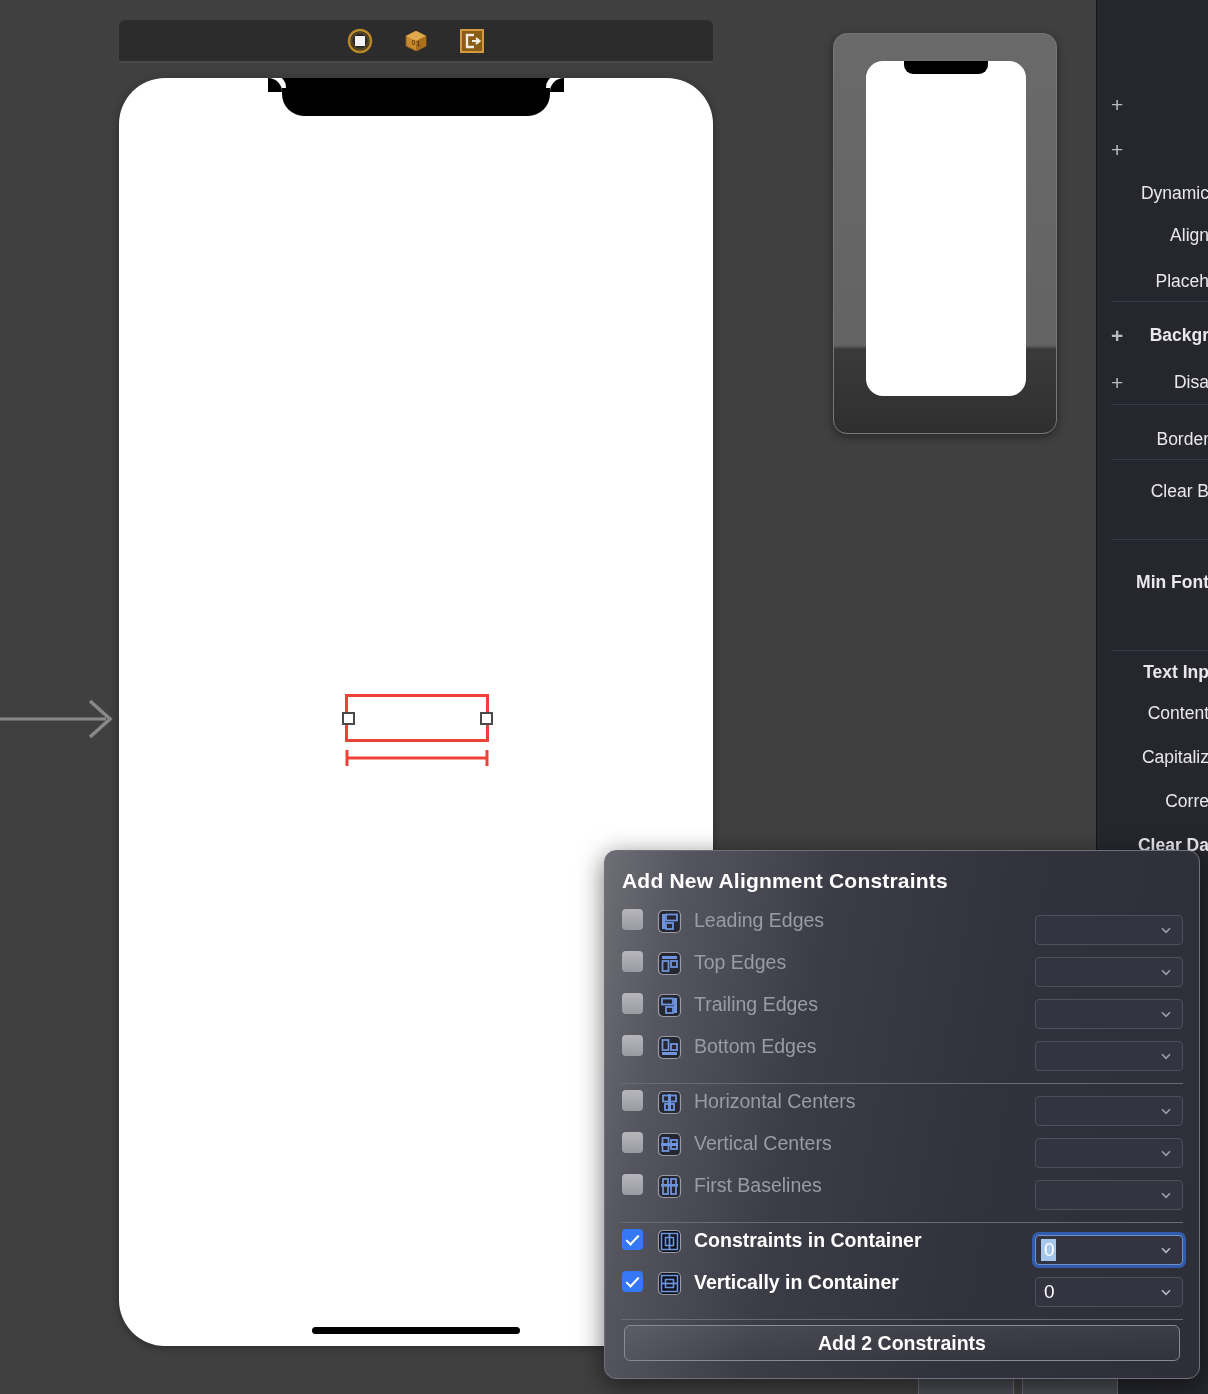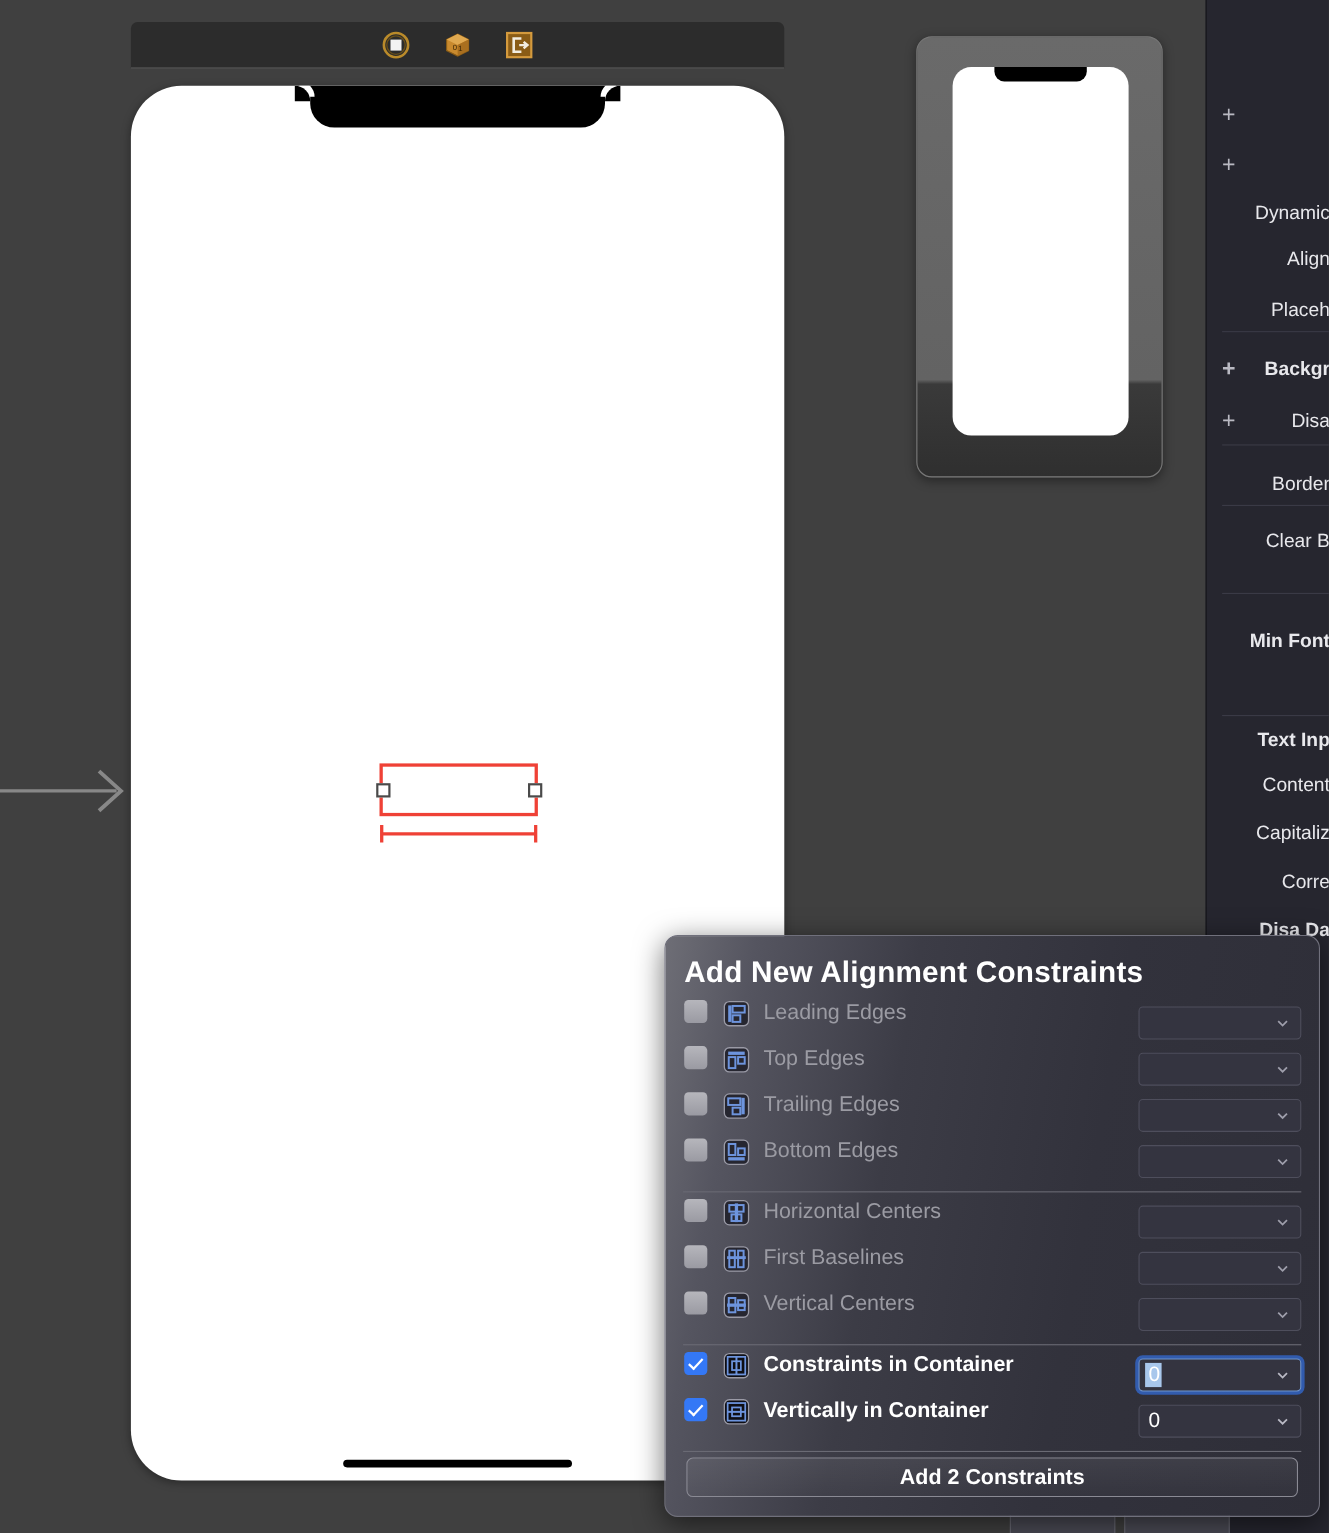--- a/index.html
+++ b/index.html
@@ -218,21 +218,21 @@
     border: 1px solid #70707c;
     box-sizing: border-box;
     box-shadow: 0 6px 26px rgba(0,0,0,.55);
     overflow: hidden;
     color: #fff;
   }
   .pop-title {
     position: absolute;
     left: 17px;
     top: 18px;
-    font-size: 27px;
+    font-size: 21px;
     font-weight: bold;
     letter-spacing: .2px;
   }
   .pop-rows {
     position: absolute;
     left: 0;
     top: 58px;
     right: 0;
   }
   .pop-row {
@@ -454,21 +454,21 @@
   <div class="insp-row" style="top:702px">
     <span class="insp-label">Content</span>
   </div>
   <div class="insp-row" style="top:746px">
     <span class="insp-label">Capitaliz</span>
   </div>
   <div class="insp-row" style="top:790px">
     <span class="insp-label">Corre</span>
   </div>
   <div class="insp-row bold" style="top:834px">
-    <span class="insp-label">Disa Da</span>
+    <span class="insp-label">Clear Da</span>
   </div>
 </div>
 
 <div class="bottom-btn" style="left:918px;"></div>
 <div class="bottom-btn" style="left:1022px;"></div>
 
 <div id="popover">
   <div class="pop-title">Add New Alignment Constraints</div>
 
   <div class="pop-rows">
@@ -557,42 +557,42 @@
         <svg class="chev" viewBox="0 0 12 12">
             <path d="M2 4.3 L6 8.3 L10 4.3" stroke="#9e9eab" stroke-width="1.6" fill="none"></path>
           </svg>
       </div>
     </div>
 
     <div class="pop-row">
       <div class="cbox"></div>
       <svg class="glyph" viewBox="0 0 25 25">
         <rect x="1.5" y="1.5" width="22" height="22" rx="4.5" fill="#262630" stroke="#9a9aa6" stroke-width="1.2"></rect>
+        <rect x="4" y="11" width="17" height="3" fill="#6d94dd"></rect>
+        <rect x="5.5" y="6" width="6" height="13" fill="none" stroke="#6d94dd" stroke-width="1.8"></rect>
+        <rect x="14" y="8" width="6" height="9" fill="none" stroke="#6d94dd" stroke-width="1.8"></rect>
+      </svg>
+      <div class="row-label">Vertical Centers</div>
+      <div class="field">
+        <span class="val"></span>
+        <svg class="chev" viewBox="0 0 12 12">
+            <path d="M2 4.3 L6 8.3 L10 4.3" stroke="#9e9eab" stroke-width="1.6" fill="none"></path>
+          </svg>
+      </div>
+    </div>
+
+    <div class="pop-row">
+      <div class="cbox"></div>
+      <svg class="glyph" viewBox="0 0 25 25">
+        <rect x="1.5" y="1.5" width="22" height="22" rx="4.5" fill="#262630" stroke="#9a9aa6" stroke-width="1.2"></rect>
         <rect x="4" y="10" width="17" height="2.6" fill="#6d94dd"></rect>
         <rect x="6" y="5" width="5" height="15" fill="none" stroke="#6d94dd" stroke-width="1.8"></rect>
         <rect x="14" y="5" width="5" height="15" fill="none" stroke="#6d94dd" stroke-width="1.8"></rect>
       </svg>
       <div class="row-label">First Baselines</div>
-      <div class="field">
-        <span class="val"></span>
-        <svg class="chev" viewBox="0 0 12 12">
-            <path d="M2 4.3 L6 8.3 L10 4.3" stroke="#9e9eab" stroke-width="1.6" fill="none"></path>
-          </svg>
-      </div>
-    </div>
-
-    <div class="pop-row">
-      <div class="cbox"></div>
-      <svg class="glyph" viewBox="0 0 25 25">
-        <rect x="1.5" y="1.5" width="22" height="22" rx="4.5" fill="#262630" stroke="#9a9aa6" stroke-width="1.2"></rect>
-        <rect x="4" y="11" width="17" height="3" fill="#6d94dd"></rect>
-        <rect x="5.5" y="6" width="6" height="13" fill="none" stroke="#6d94dd" stroke-width="1.8"></rect>
-        <rect x="14" y="8" width="6" height="9" fill="none" stroke="#6d94dd" stroke-width="1.8"></rect>
-      </svg>
-      <div class="row-label">Vertical Centers</div>
       <div class="field">
         <span class="val"></span>
         <svg class="chev" viewBox="0 0 12 12">
             <path d="M2 4.3 L6 8.3 L10 4.3" stroke="#9e9eab" stroke-width="1.6" fill="none"></path>
           </svg>
       </div>
     </div>
 
     <div class="pop-sep"></div>
 

